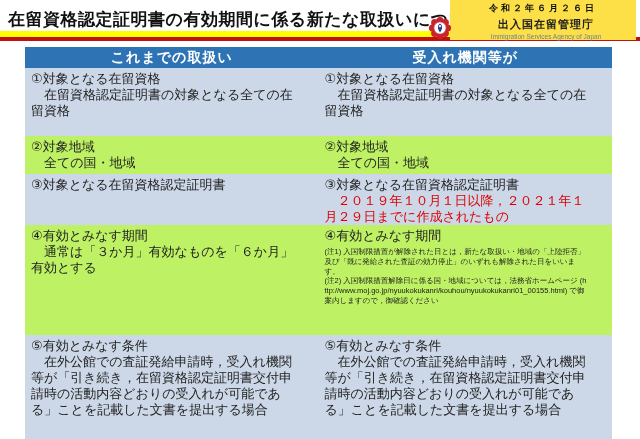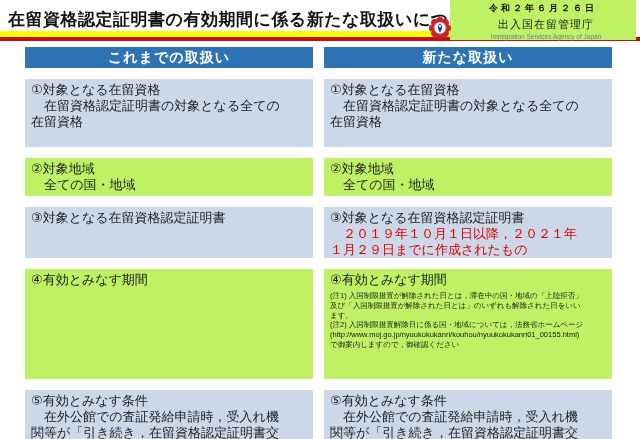--- a/index.html
+++ b/index.html
@@ -14,38 +14,38 @@
   }
   
   .hdr { position: absolute; top: 0; left: 0; width: 640px; height: 46px; }
   .title {
     position: absolute; left: 8px; top: 8px;
     font-size: 17px; font-weight: bold; color: #111;
     letter-spacing: 0.5px; white-space: nowrap;
   }
   .bar-yellow { position: absolute; left: 0; top: 31px; width: 478px; height: 6px; background: #ffff00; }
   .bar-red    { position: absolute; left: 0; top: 37px; width: 640px; height: 4px; background: #c01010; }
-  .agency { position: absolute; right: 4px; top: 0; width: 186px; height: 40px; background: #bef264; z-index: 2; }
+  .agency { position: absolute; right: 4px; top: 0; width: 186px; height: 40px; background: #fde047; z-index: 2; }
   .agency .date {
     font-size: 9px; font-weight: bold; color: #111;
     letter-spacing: 3px; text-align: center; margin-top: 2px; white-space: nowrap;
   }
   .agency .row { display: flex; align-items: center; justify-content: flex-start; margin-top: 1px; }
   .emblem { width: 24px; height: 24px; flex: 0 0 24px; margin-left: -22px; margin-right: 4px; }
   .agency .names { text-align: center; flex: 1; }
-  .agency .ja { font-size: 11px; font-weight: normal; color: #222; letter-spacing: 1px; white-space: nowrap; text-align: center; }
+  .agency .ja { font-size: 11px; font-weight: bold; color: #222; letter-spacing: 1px; white-space: nowrap; text-align: center; }
   .agency .en { font-size: 6.5px; color: #6b7f99; white-space: nowrap; margin-top: 1px; }
   
   .tbl {
     position: absolute; left: 25px; top: 47px;
     width: 587px; height: 392px;
     display: grid;
     grid-template-columns: 1fr 1fr;
     grid-template-rows: 21px 68px 38px 51px 110px 1fr;
-    gap: 11px;
+    gap: 0;
     background: #ffffff;
   }
   .th {
     background: #2e74b5; color: #ffffff;
     font-size: 14px; font-weight: bold;
     text-align: center; line-height: 21px;
     letter-spacing: 1px;
   }
   .cell { padding: 3px 24px 2px 6px; font-size: 13px; line-height: 1.24; }
   .cell.alt1 { background: #ccd8e8; }
@@ -86,21 +86,21 @@
         <span class="names">
           <div class="ja">出入国在留管理庁</div>
           <div class="en">Immigration Services Agency of Japan</div>
         </span>
       </div>
     </div>
   </div>
 
   <div class="tbl">
     <div class="th">これまでの取扱い</div>
-    <div class="th">新たな取扱い</div>
+    <div class="th">受入れ機関等が</div>
 
     <div class="cell alt1">
       <div>①対象となる在留資格</div>
       <div>　在留資格認定証明書の対象となる全ての在留資格</div>
     </div>
     <div class="cell alt1">
       <div>①対象となる在留資格</div>
       <div>　在留資格認定証明書の対象となる全ての在留資格</div>
     </div>
 
@@ -116,25 +116,26 @@
     <div class="cell alt1">
       <div>③対象となる在留資格認定証明書</div>
     </div>
     <div class="cell alt1">
       <div>③対象となる在留資格認定証明書</div>
       <div class="red">　２０１９年１０月１日以降，２０２１年１月２９日までに作成されたもの</div>
     </div>
 
     <div class="cell alt2">
       <div>④有効とみなす期間</div>
+      <div>　通常は「３か月」有効なものを「６か月」有効とする</div>
     </div>
     <div class="cell alt2">
       <div>④有効とみなす期間</div>
       <div class="notes">
-        <div>(注1) 入国制限措置が解除された日とは，滞在中の国・地域の「上陸拒否」及び「入国制限措置が解除された日とは」のいずれも解除された日をいいます。</div>
+        <div>(注1) 入国制限措置が解除された日とは，新たな取扱い・地域の「上陸拒否」及び「既に発給された査証の効力停止」のいずれも解除された日をいいます。</div>
         <div>(注2) 入国制限措置解除日に係る国・地域については，法務省ホームページ (http://www.moj.go.jp/nyuukokukanri/kouhou/nyuukokukanri01_00155.html) で御案内しますので，御確認ください</div>
       </div>
     </div>
 
     <div class="cell alt1">
       <div>⑤有効とみなす条件</div>
       <div>　在外公館での査証発給申請時，受入れ機関等が「引き続き，在留資格認定証明書交付申請時の活動内容どおりの受入れが可能である」ことを記載した文書を提出する場合</div>
     </div>
     <div class="cell alt1">
       <div>⑤有効とみなす条件</div>

